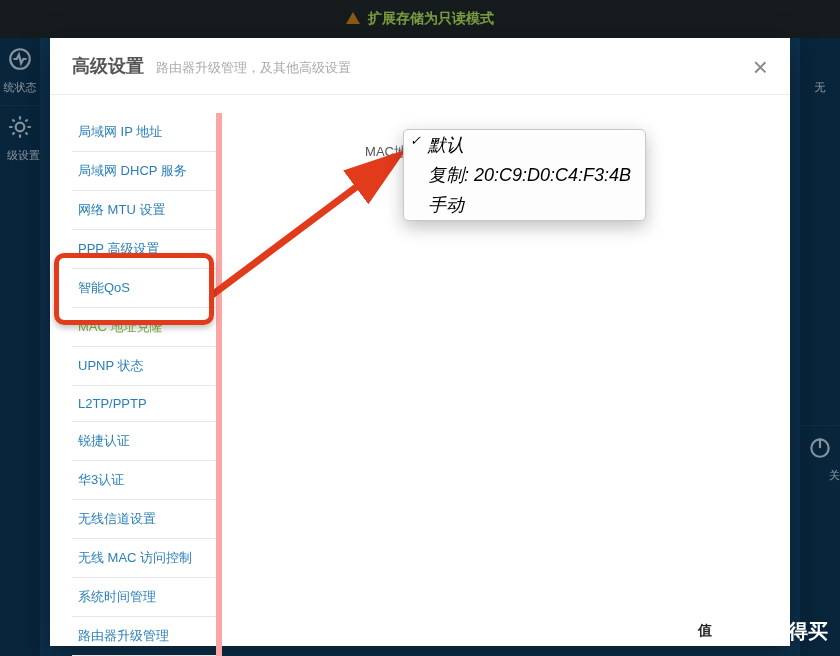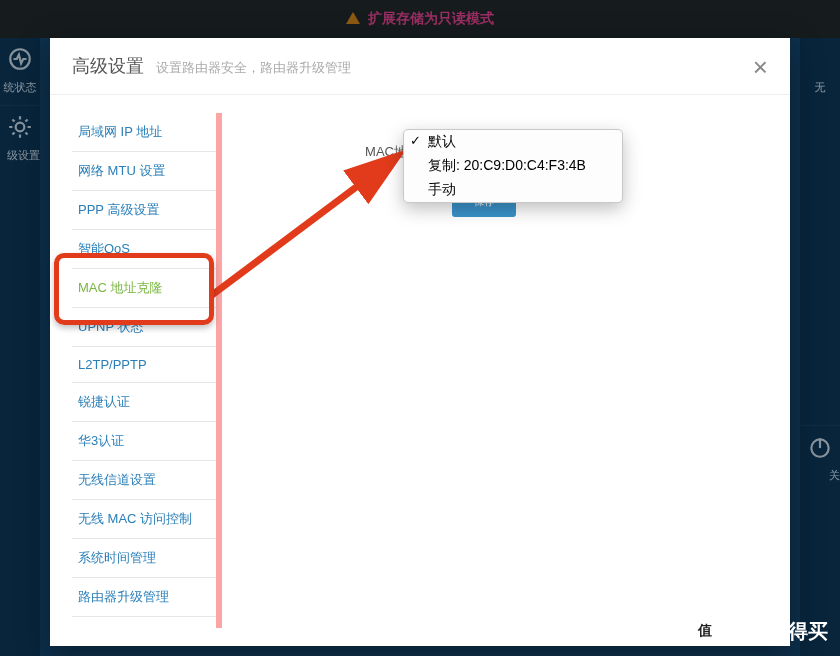--- a/index.html
+++ b/index.html
@@ -1,48 +1,48 @@
 <!DOCTYPE html>
 <html><head>
 <meta charset="utf-8">
 <style>
   * { box-sizing: border-box; }
   html, body { margin: 0; padding: 0; width: 840px; height: 656px; font-family: "Microsoft YaHei", "Helvetica Neue", Arial, sans-serif; overflow: hidden; }
 
   
   .bg-app { position: absolute; inset: 0; background: #144b75; }
-  .bg-topbar { position: absolute; top: 0; left: 0; right: 0; height: 38px; background: #232b2f; color: #ec4899; font-weight: 600; font-size: 14px; display: flex; align-items: center; justify-content: center; }
+  .bg-topbar { position: absolute; top: 0; left: 0; right: 0; height: 38px; background: #232b2f; color: #bef264; font-weight: 600; font-size: 14px; display: flex; align-items: center; justify-content: center; }
   .bg-topbar .warn-ico { width: 0; height: 0; border-left: 7px solid transparent; border-right: 7px solid transparent; border-bottom: 12px solid #d98a1d; margin-right: 8px; display: inline-block; position: relative; top: -1px; }
   .bg-sidebar { position: absolute; left: 0; top: 38px; bottom: 0; width: 40px; background: #0d3a5d; }
   .bg-sideitem { color: #cfe3f2; font-size: 11px; text-align: center; padding: 42px 0 10px; position: relative; }
   .bg-sideitem + .bg-sideitem { border-top: 1px solid rgba(255,255,255,0.05); text-align: right; }
   .bg-sideitem svg { position: absolute; top: 8px; left: 50%; transform: translateX(-50%); stroke: #cfe3f2; fill: none; stroke-width: 2; }
   .bg-right { position: absolute; right: 0; top: 38px; bottom: 0; width: 40px; background: #0d3a5d; }
   .bg-overlay { position: absolute; inset: 0; background: rgba(0,0,0,0.35); }
 
   
   .modal { position: absolute; top: 38px; left: 50px; right: 50px; bottom: 10px; background: #fff; box-shadow: 0 8px 30px rgba(0,0,0,0.4); display: flex; flex-direction: column; }
   .modal-header { padding: 16px 22px 14px; border-bottom: 1px solid #eee; display: flex; align-items: baseline; }
-  .modal-title { font-size: 18px; color: #555; font-weight: 400; margin-right: 12px; }
+  .modal-title { font-size: 18px; color: #555; font-weight: 700; margin-right: 12px; }
   .modal-sub { font-size: 13px; color: #aaa; }
   .modal-close { margin-left: auto; font-size: 26px; color: #888; cursor: pointer; line-height: 1; align-self: center; }
 
   .modal-body { flex: 1; display: flex; padding: 18px 22px; position: relative; }
 
   .nav { width: 150px; border-right: 6px solid #fca5a5; }
   .nav-item { padding: 10px 8px 10px 6px; font-size: 13px; color: #2a7fb8; border-bottom: 1px solid #e6e6e6; cursor: pointer; }
   .nav-item.active { color: #7ab642; }
 
   .content { flex: 1; position: relative; padding-left: 120px; padding-top: 30px; }
   .form-row { display: flex; align-items: center; margin-bottom: 12px; }
   .form-label { width: 104px; text-align: right; font-size: 13px; color: #555; margin-right: 6px; }
   .save-btn { margin-left: 110px; margin-top: 14px; background: #3a92c9; color: #fff; border: none; border-radius: 3px; padding: 8px 22px; font-size: 10px; cursor: pointer; }
 
   
-  .dropdown { position: absolute; left: 403px; top: 129px; background: #fdfdfd; border: 1px solid #c8c8c8; border-radius: 5px; box-shadow: 0 6px 18px rgba(0,0,0,0.25); font-size: 14px; min-width: 220px; z-index: 20; overflow: hidden; }
+  .dropdown { position: absolute; left: 403px; top: 129px; background: #fdfdfd; border: 1px solid #c8c8c8; border-radius: 5px; box-shadow: 0 6px 18px rgba(0,0,0,0.25); font-size: 18px; min-width: 220px; z-index: 20; overflow: hidden; font-style: italic; }
   .dropdown-item { padding: 3px 14px 3px 24px; position: relative; cursor: pointer; }
   .dropdown-item.selected::before { content: "✓"; position: absolute; left: 6px; top: 3px; font-size: 13px; }
 
   
   .anno-box { position: absolute; border: 5px solid #e13b1b; border-radius: 10px; box-shadow: 0 3px 6px rgba(0,0,0,0.25); pointer-events: none; z-index: 15; }
   .anno-arrow { position: absolute; pointer-events: none; z-index: 14; }
 
   
   .watermark { position: absolute; right: 12px; bottom: 10px; display: flex; align-items: center; color: #fff; font-size: 20px; font-weight: 600; z-index: 30; }
   .watermark .wm-circle { width: 30px; height: 30px; border-radius: 50%; background: #fff; color: #222; display: flex; align-items: center; justify-content: center; font-size: 14px; margin-right: 8px; font-weight: 700; }
@@ -85,27 +85,28 @@
       <span>关</span>
     </div>
   </div>
 
   <div class="bg-overlay"></div>
 </div>
 
 <div class="modal">
   <div class="modal-header">
     <span class="modal-title">高级设置</span>
-    <span class="modal-sub">设置路由器安全，路由器升级管理</span>
+    <span class="modal-sub">路由器升级管理，及其他高级设置</span>
     <span class="modal-close">×</span>
   </div>
 
   <div class="modal-body">
     <div class="nav" id="nav-list">
         <div class="nav-item">局域网 IP 地址</div>
+        <div class="nav-item">局域网 DHCP 服务</div>
         <div class="nav-item">网络 MTU 设置</div>
         <div class="nav-item">PPP 高级设置</div>
         <div class="nav-item">智能QoS</div>
         <div class="nav-item active">MAC 地址克隆</div>
         <div class="nav-item">UPNP 状态</div>
         <div class="nav-item">L2TP/PPTP</div>
         <div class="nav-item">锐捷认证</div>
         <div class="nav-item">华3认证</div>
         <div class="nav-item">无线信道设置</div>
         <div class="nav-item">无线 MAC 访问控制</div>

